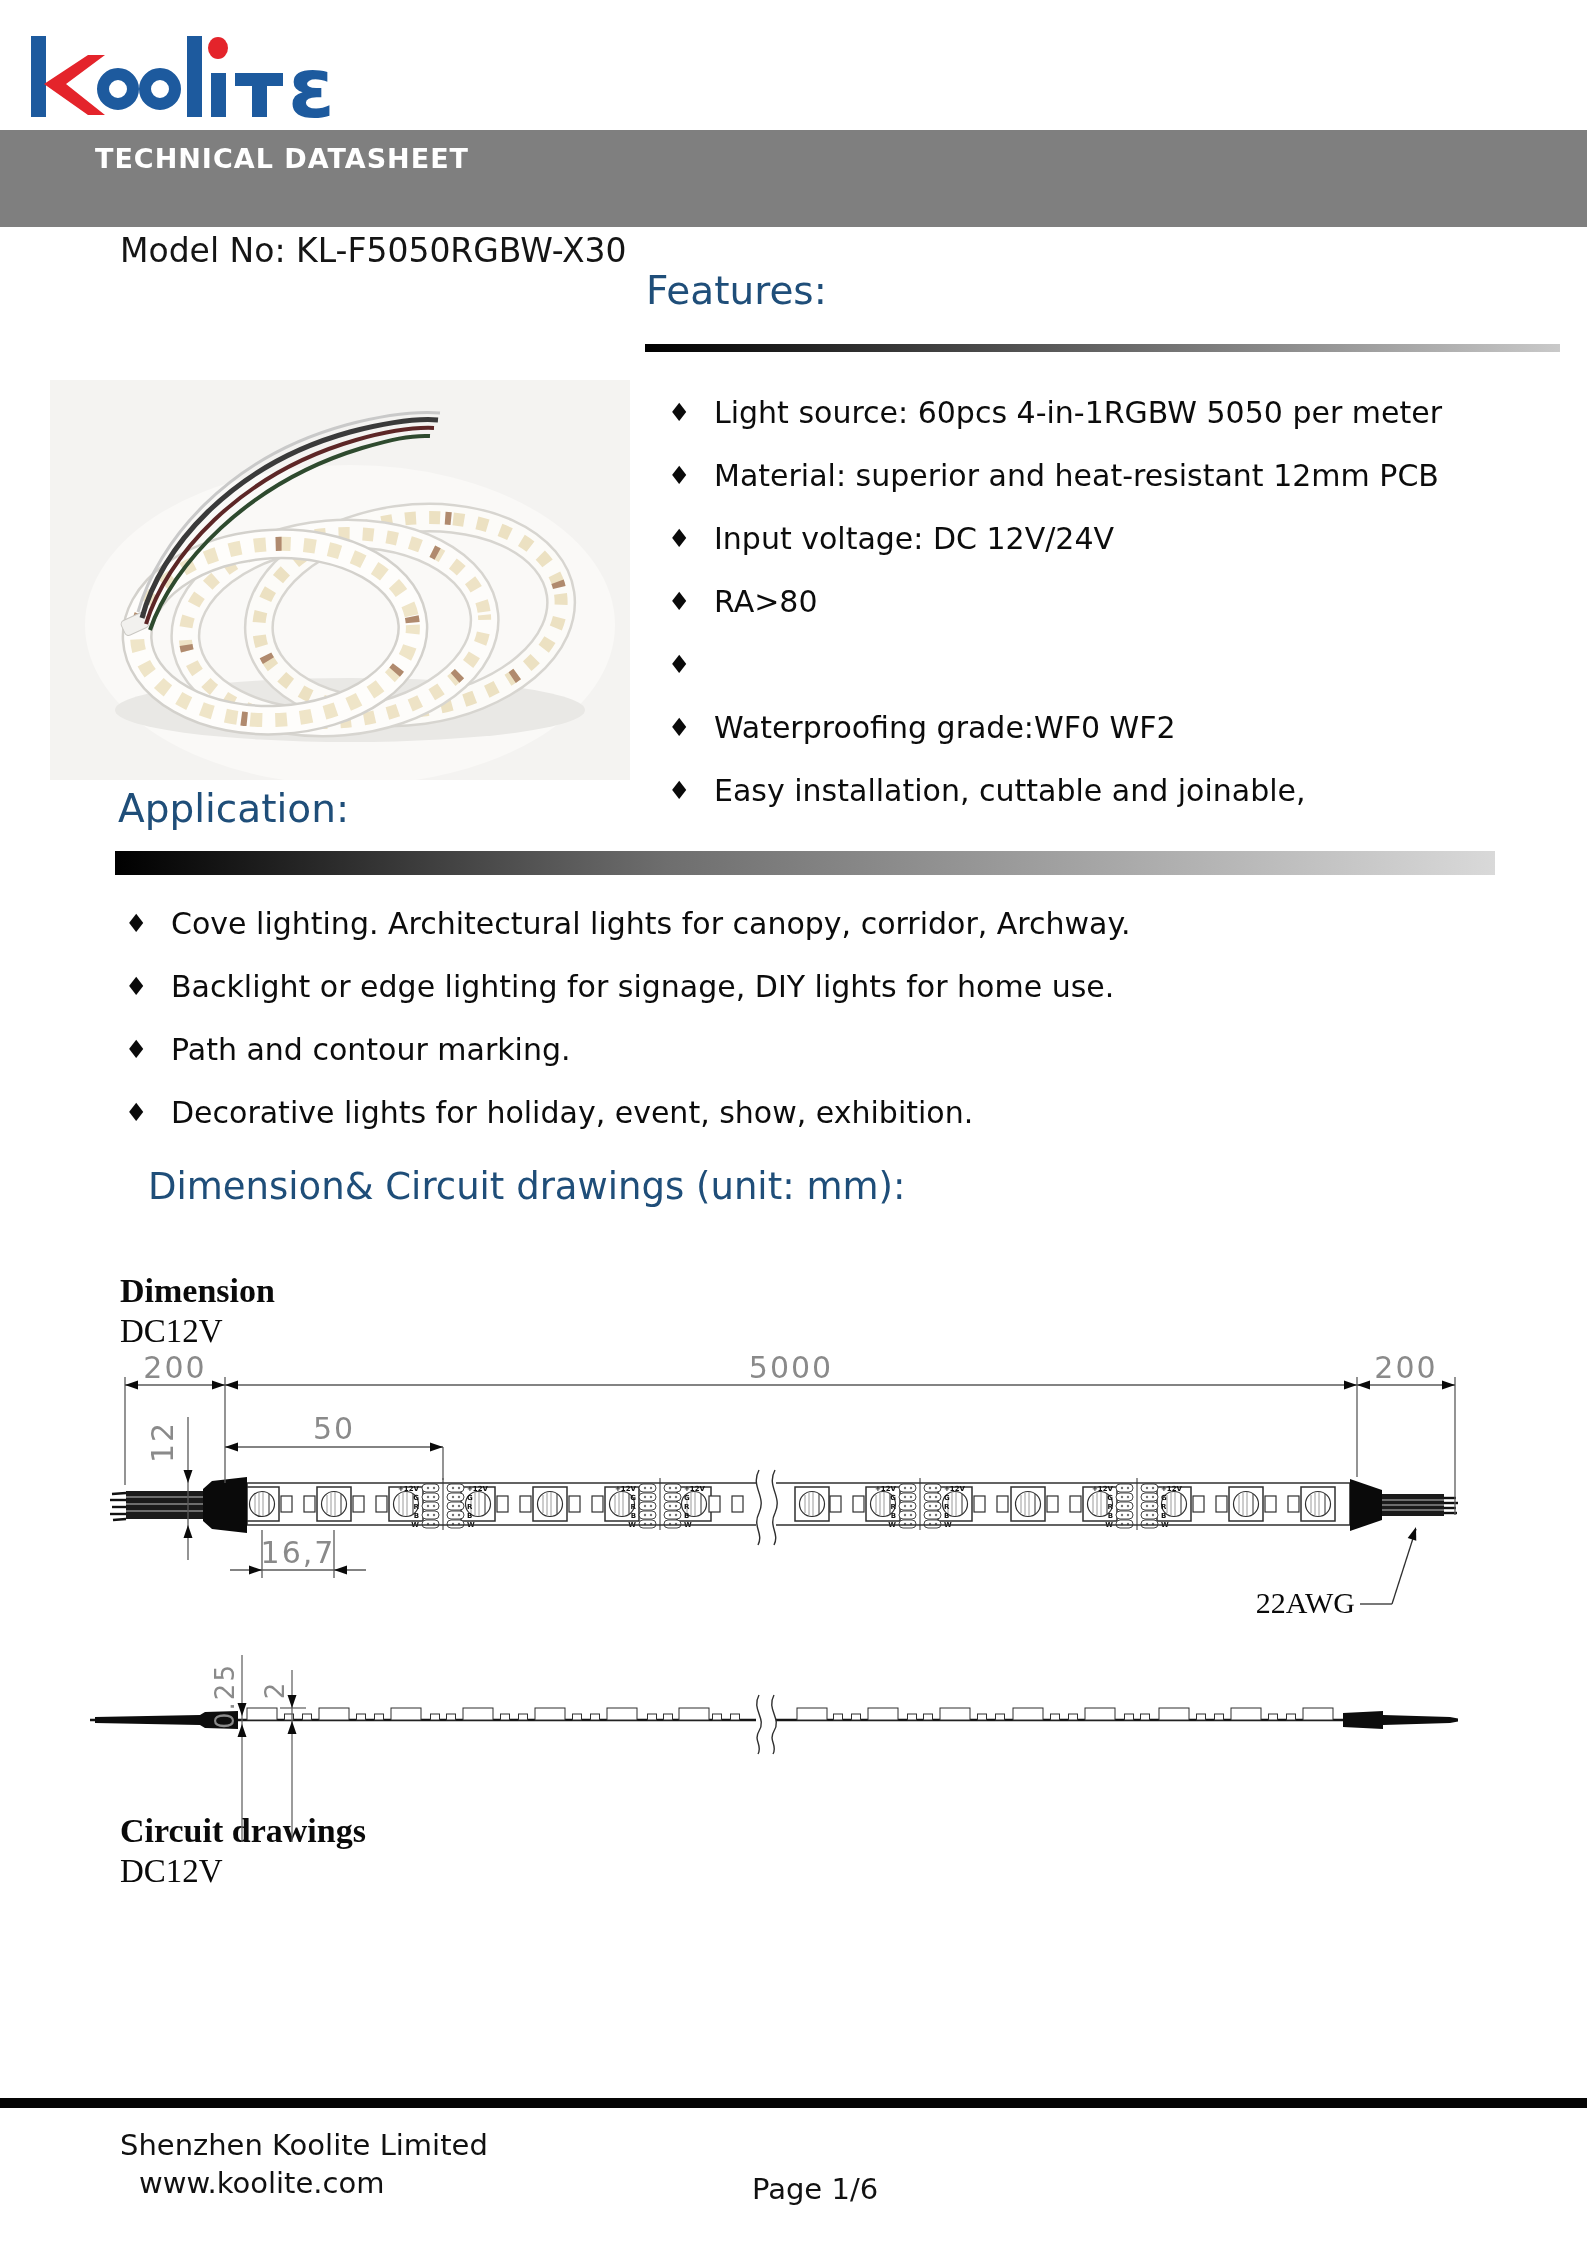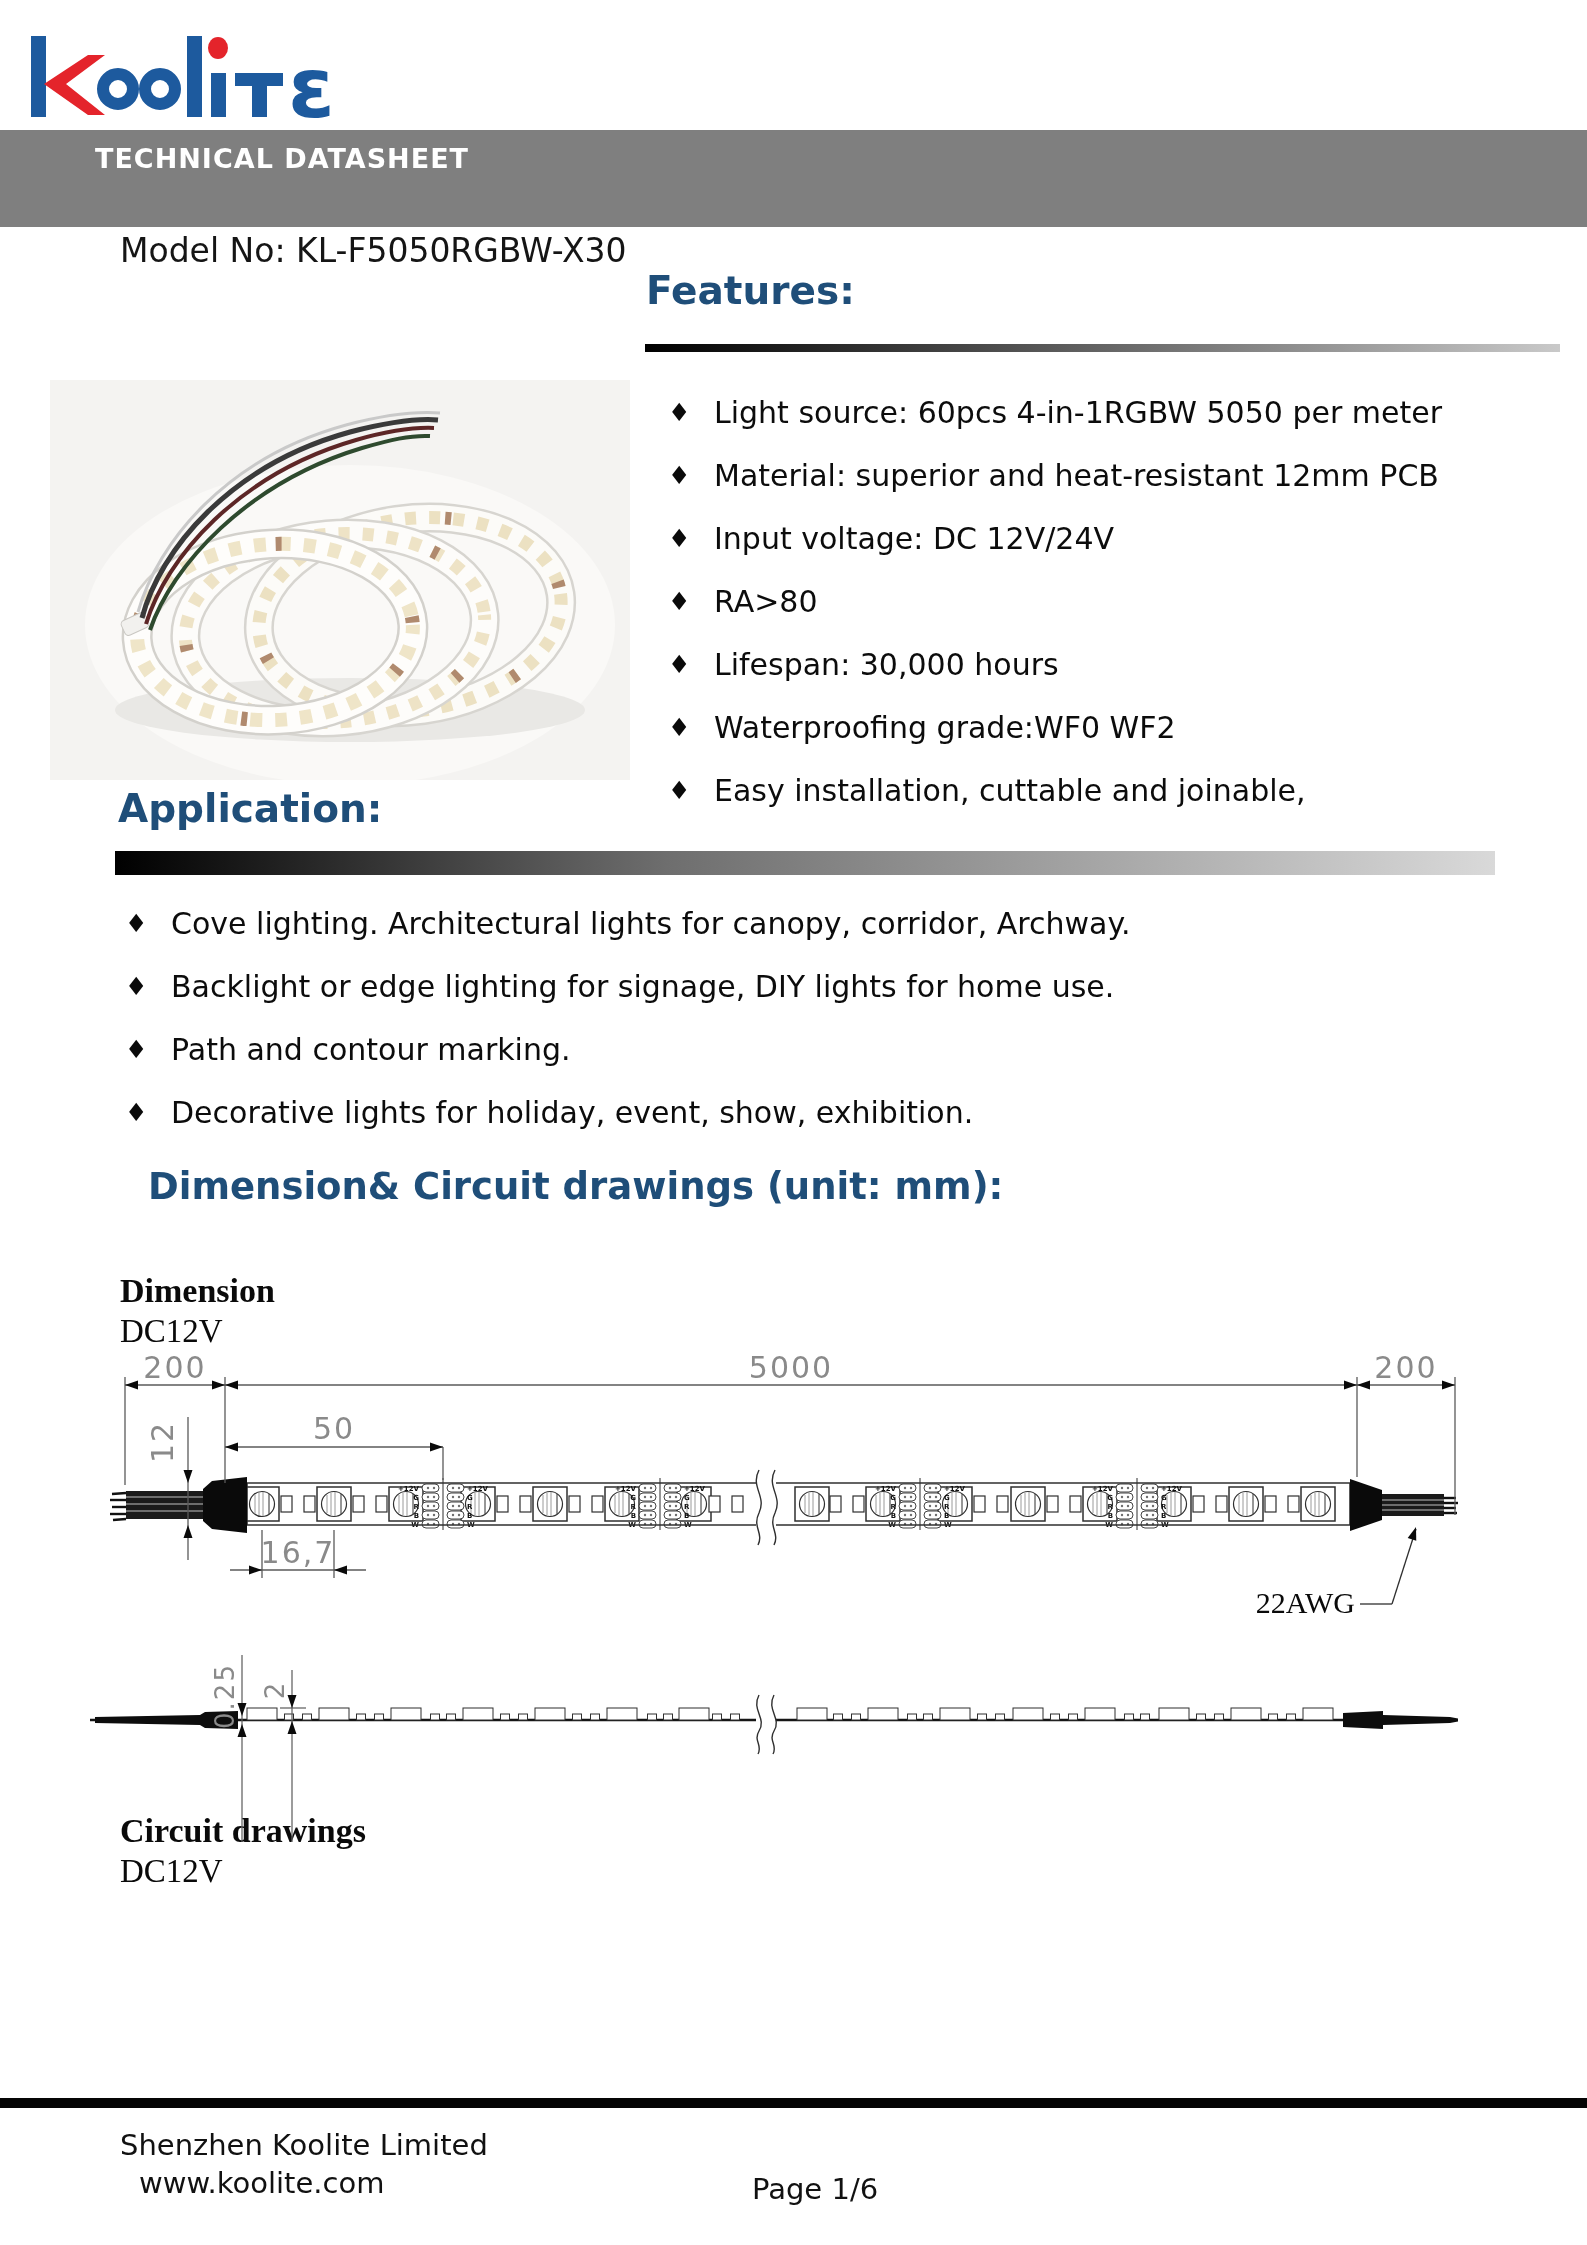--- a/index.html
+++ b/index.html
@@ -7,21 +7,21 @@
         font-family:"DejaVu Sans",sans-serif;color:#111;overflow:hidden;}
   .abs{position:absolute;}
 
   
   .grayband{left:0;top:130px;width:1587px;height:97px;background:#7f7f7f;}
   .band-left{left:95px;top:143px;font-size:27px;letter-spacing:1px;color:#ffffff;font-weight:bold;}
   .band-right{left:1140px;top:137px;font-size:29px;line-height:37px;color:#ffffff;}
   .model{left:120px;top:231px;font-size:33px;color:#151515;}
 
   
-  .navy{color:#1f4e79;font-weight:bold;}
+  .navy{color:#1f4e79;font-weight:normal;}
   .features-h{left:646px;top:268px;font-size:39px;}
   .application-h{left:118px;top:786px;font-size:39px;}
   .dim-h{left:148px;top:1165px;font-size:37px;}
 
   .rule1{left:645px;top:344px;width:915px;height:8px;
          background:linear-gradient(to right,#000000,#c9c9c9);}
   .rule2{left:115px;top:851px;width:1380px;height:24px;
          background:linear-gradient(to right,#000000,#6e6e6e 40%,#d9d9d9);}
   .feat-list{left:668px;top:392px;width:910px;}
   .app-list{left:125px;top:903px;width:1400px;}
@@ -83,21 +83,20 @@
     <div class="li">
       <span class="bullet">♦</span>
       <span class="txt">Input voltage: DC 12V/24V</span>
     </div>
     <div class="li">
       <span class="bullet">♦</span>
       <span class="txt">RA&gt;80</span>
     </div>
     <div class="li">
       <span class="bullet">♦</span>
-      <span class="txt">Lifespan: 30,000 hours</span>
     </div>
     <div class="li">
       <span class="bullet">♦</span>
       <span class="txt">Waterproofing grade:WF0 WF2</span>
     </div>
     <div class="li">
       <span class="bullet">♦</span>
       <span class="txt">
         <span style="display:block">Easy installation, cuttable and joinable,</span>
       </span>

